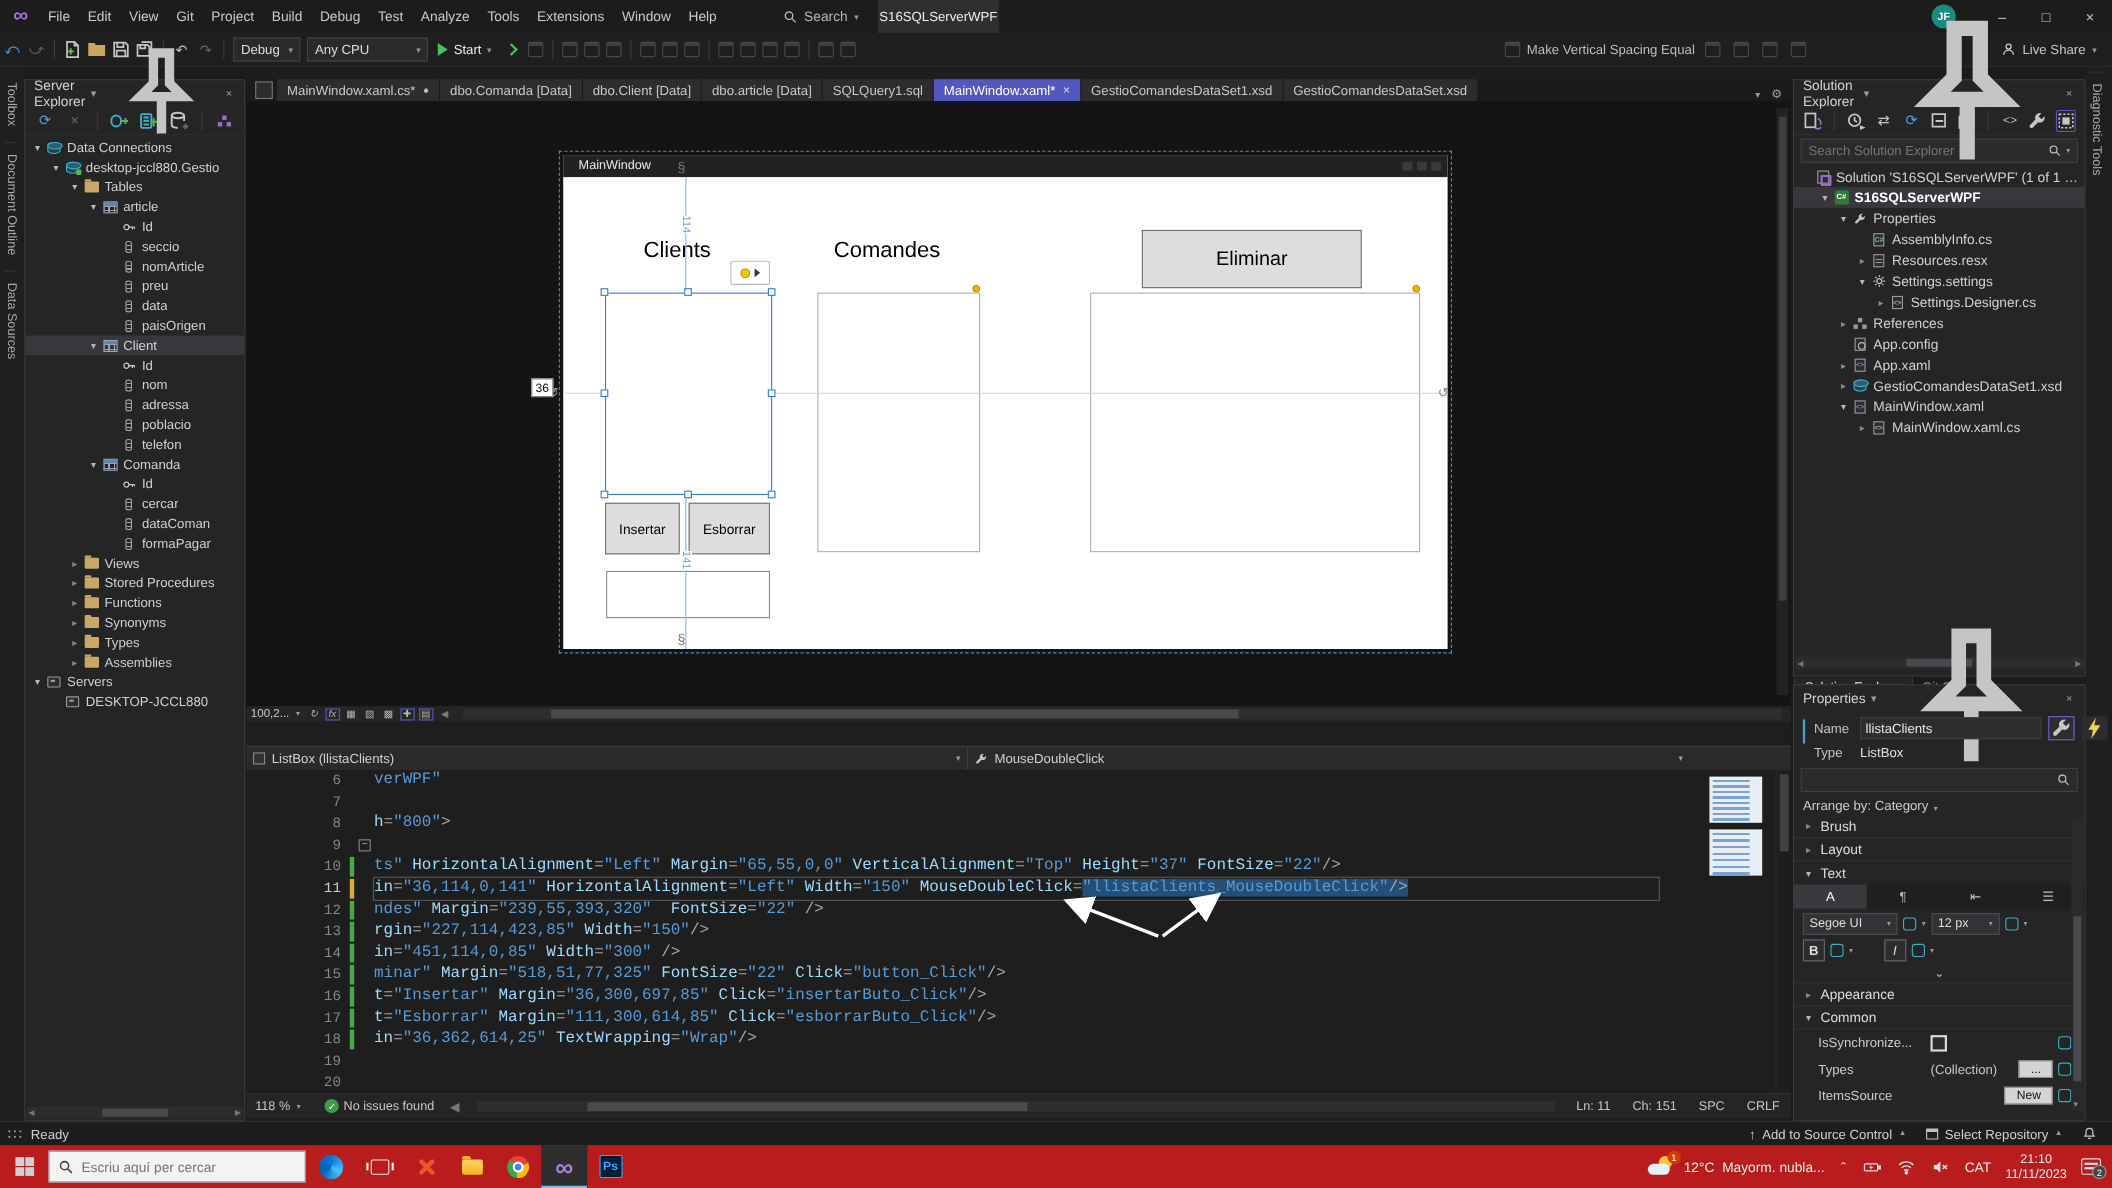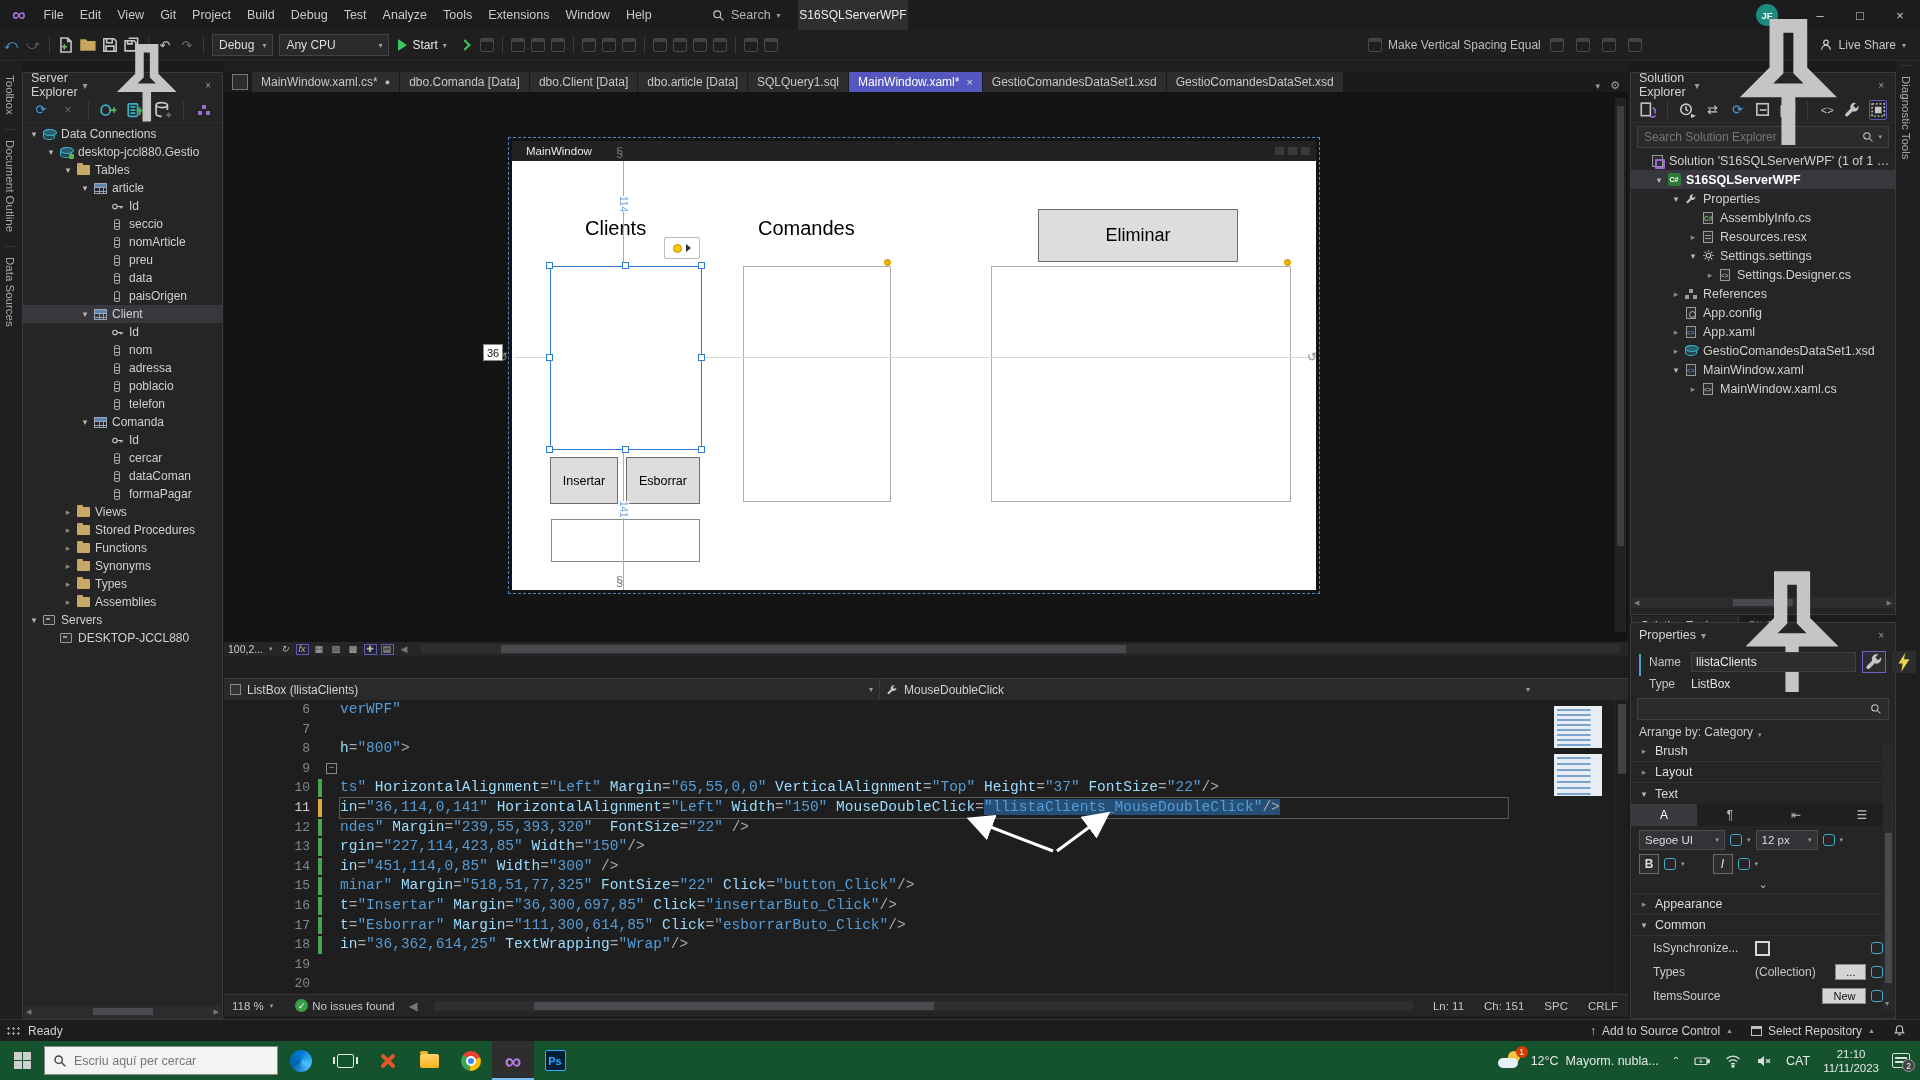--- a/index.html
+++ b/index.html
@@ -260,21 +260,21 @@
     border-top:1px solid #323233; display:flex; align-items:center; font-size:12px; color:#d0d0d0; }
   .grip { width:14px; height:9px; margin:0 8px 0 6px;
     background:radial-gradient(circle 1.2px, #9a9a9a 1.1px, transparent 1.3px) 0 0/5px 5px; }
   #statusbar .right { margin-left:auto; display:flex; align-items:center; gap:18px; padding-right:14px; }
   #statusbar .scitem { display:flex; align-items:center; gap:6px; }
   #statusbar .caret { font-size:7px; color:#9a9a9a; }
   .repoico { width:11px; height:10px; border:1px solid #c0c0c0; border-top:3px solid #c0c0c0; }
   #statusbar .isvg { width:13px; height:13px; }
 
   
-  #taskbar { position:absolute; left:0; top:1041px; width:1920px; height:39px; background:#14532d;
+  #taskbar { position:absolute; left:0; top:1041px; width:1920px; height:39px; background:#b91c1c;
     display:flex; align-items:center; color:#e8e8e8; }
   .win-start { width:17px; height:17px; margin:0 13px 0 14px; position:relative; }
   .win-start:before { content:""; position:absolute; width:8px; height:8px; background:#cfcfcf;
     box-shadow:9px 0 0 #cfcfcf, 0 9px 0 #cfcfcf, 9px 9px 0 #cfcfcf; }
   #tsearch { width:234px; height:29px; background:#f3f3f3; border:1px solid #888; display:flex; align-items:center;
     padding:0 8px; gap:7px; }
   #tsearch input { flex:1; border:none; outline:none; background:transparent; color:#333; font-size:12.5px;
     font-family:"Liberation Sans",sans-serif; }
   #tsearch .isvg { width:14px; height:14px; color:#444; }
   .cortana { width:22px; height:22px; border-radius:50%; margin:0 12px;

